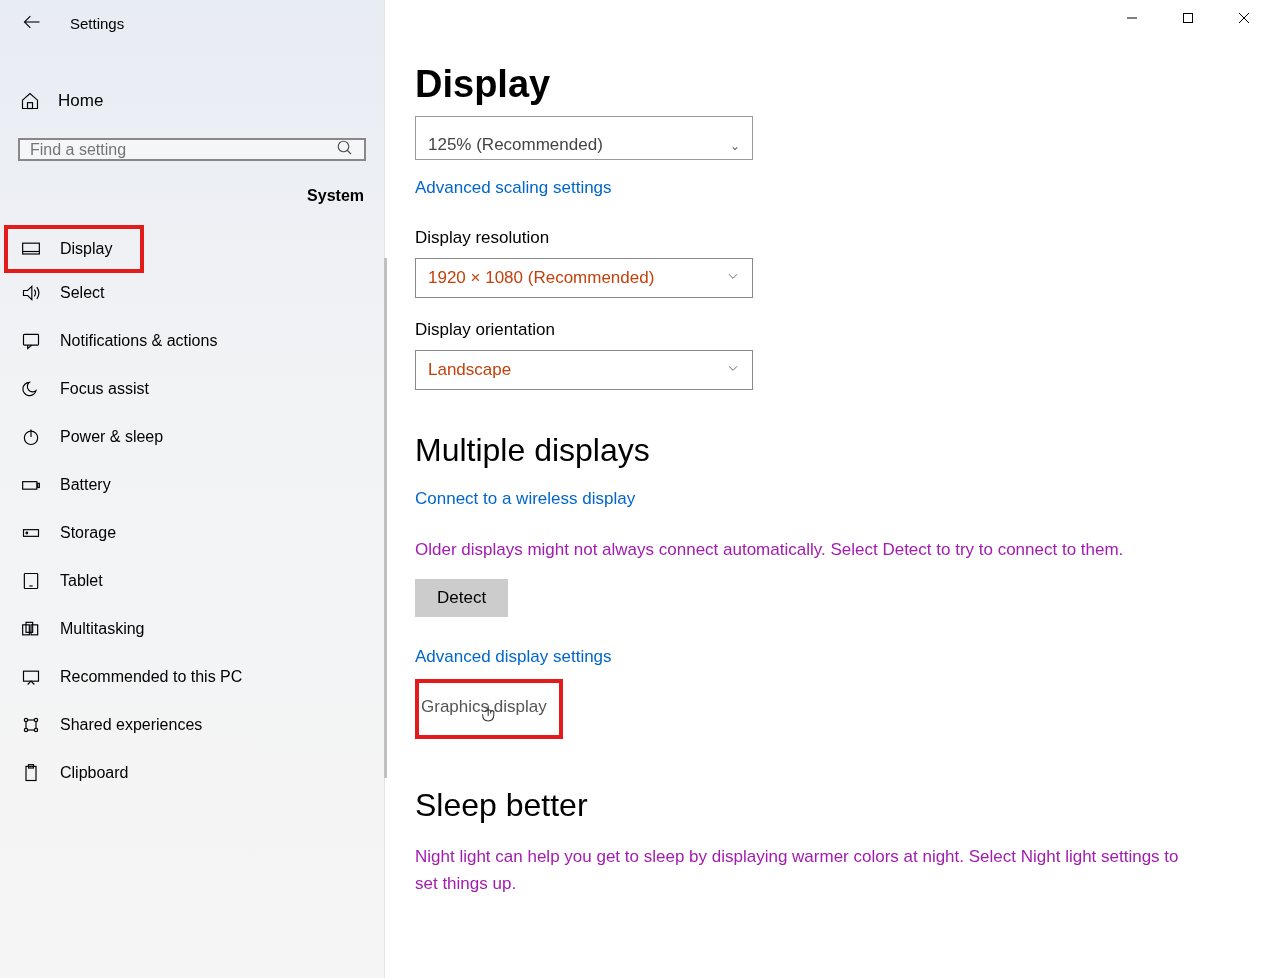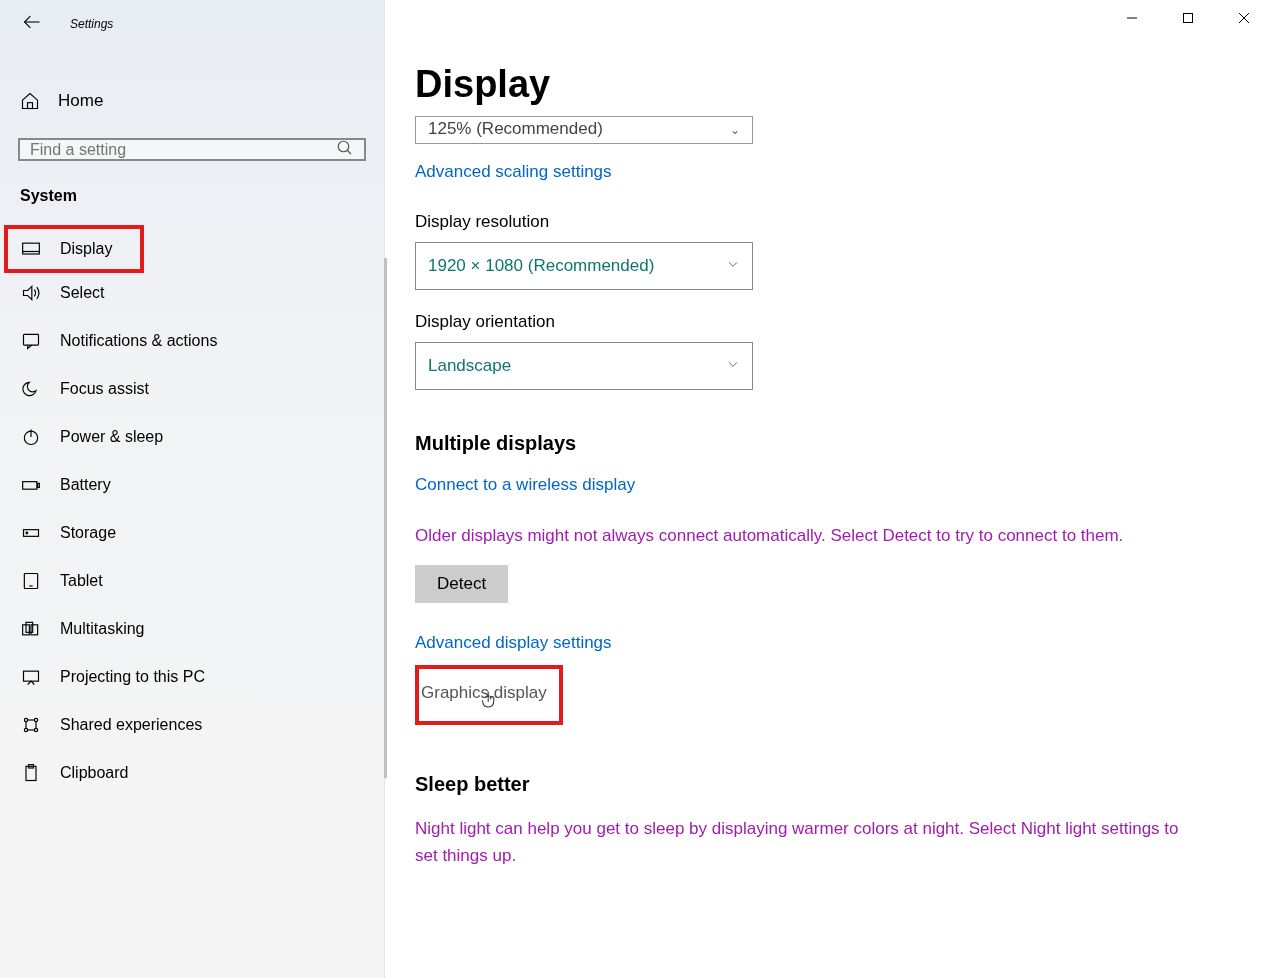--- a/index.html
+++ b/index.html
@@ -41,21 +41,21 @@
     border-right: 1px solid #e5e5e5;
     position: relative;
   }
   .sidebar-top {
     display: flex;
     align-items: center;
     gap: 28px;
     padding: 12px 18px 12px 22px;
   }
   .back-icon svg { width: 20px; height: 20px; }
-  .app-title { font-size: 12px; font-style: italic; }
+  .app-title { font-size: 15px; }
   .home-row {
     display: flex;
     align-items: flex-start;
     gap: 18px;
     padding: 14px 18px 14px 20px;
     margin-top: 30px;
   }
   .home-row .icon svg { width: 20px; height: 20px; }
   .home-row span.label { font-size: 17px; }
   .search-wrap {
@@ -77,20 +77,21 @@
     font-size: 16px;
     color: #555;
     outline: none;
     flex: 1;
   }
   .search-box .search-icon svg { width: 18px; height: 18px; }
   .category-header {
     font-weight: 600;
     font-size: 16px;
     padding: 8px 20px 24px 20px;
+    text-align: right;
   }
   .nav-list { list-style: none; }
   .nav-item {
     display: flex;
     align-items: center;
     gap: 18px;
     padding: 14px 18px 14px 20px;
     font-size: 16px;
     cursor: pointer;
   }
@@ -123,21 +124,21 @@
     position: relative;
   }
   .page-title {
     font-size: 38px;
     font-weight: 600;
     margin: 45px 0 10px 0;
   }
   .cutoff-select {
     border: 1px solid #999;
     width: 338px;
-    height: 28px;
+    height: 44px;
     overflow: hidden;
     display: flex;
     align-items: flex-end;
     padding: 0 12px 4px 12px;
     justify-content: space-between;
     color: #444;
     font-size: 17px;
   }
   .cutoff-select .chev { font-size: 12px; color: #666; transform: translateY(-2px); }
   .link {
@@ -147,32 +148,32 @@
     cursor: pointer;
   }
   .block { margin-top: 18px; }
   .field-label {
     font-size: 17px;
     margin-bottom: 10px;
   }
   .select-box {
     border: 1px solid #888;
     width: 338px;
-    height: 48px;
+    height: 40px;
     display: flex;
     align-items: center;
     justify-content: space-between;
     padding: 0 12px;
     font-size: 17px;
-    color: #0f766e;
+    color: #c2410c;
   }
   .select-box .chev svg { width: 14px; height: 14px; }
   .section-title {
-    font-size: 20px;
-    font-weight: 700;
+    font-size: 32px;
+    font-weight: 400;
     margin-top: 42px;
     margin-bottom: 20px;
   }
   .body-text {
     font-size: 17px;
     color: #a21caf;
     line-height: 1.55;
     max-width: 790px;
   }
   .btn {
@@ -348,21 +349,21 @@
         </span>
       <span>Multitasking</span>
     </li>
     <li class="nav-item">
       <span class="icon">
           <svg viewBox="0 0 24 24" fill="none" stroke="#000" stroke-width="1.4">
             <rect x="3" y="5" width="18" height="12"></rect>
             <path d="M8 21 L12 17 L16 21"></path>
           </svg>
         </span>
-      <span>Projecting to this PC</span>
+      <span>Recommended to this PC</span>
     </li>
     <li class="nav-item">
       <span class="icon">
           <svg viewBox="0 0 24 24" fill="none" stroke="#000" stroke-width="1.4">
             <circle cx="6" cy="6" r="2"></circle>
             <circle cx="18" cy="6" r="2"></circle>
             <circle cx="6" cy="18" r="2"></circle>
             <circle cx="18" cy="18" r="2"></circle>
             <line x1="8" y1="6" x2="16" y2="6"></line>
             <line x1="8" y1="18" x2="16" y2="18"></line>

